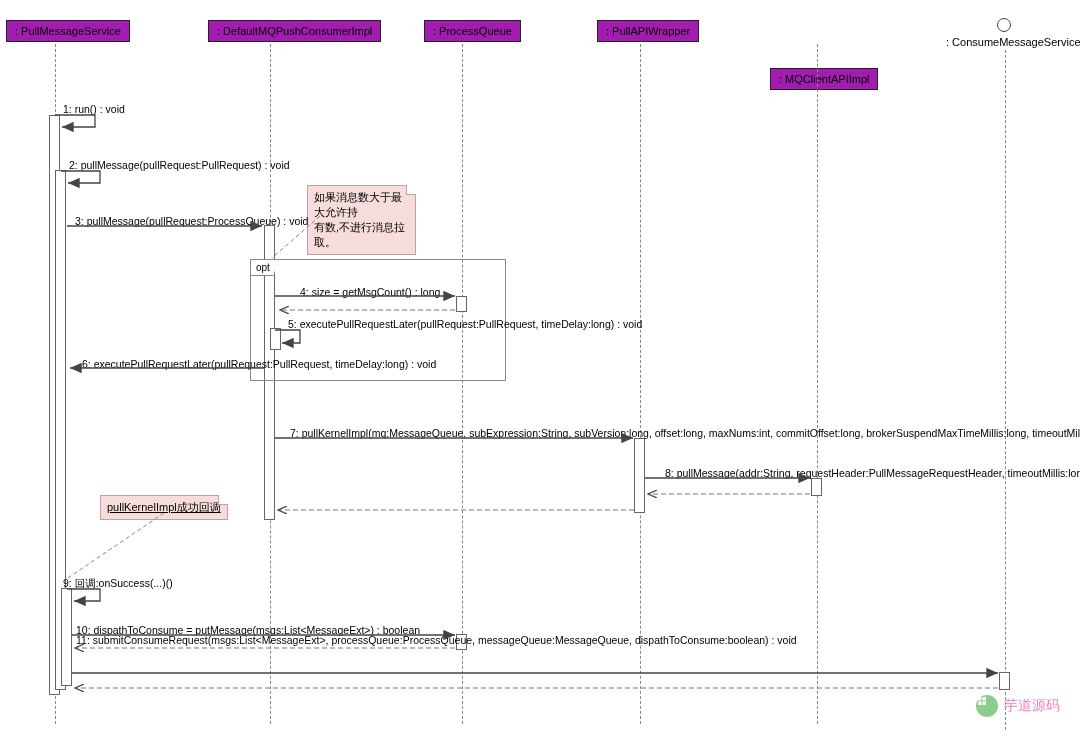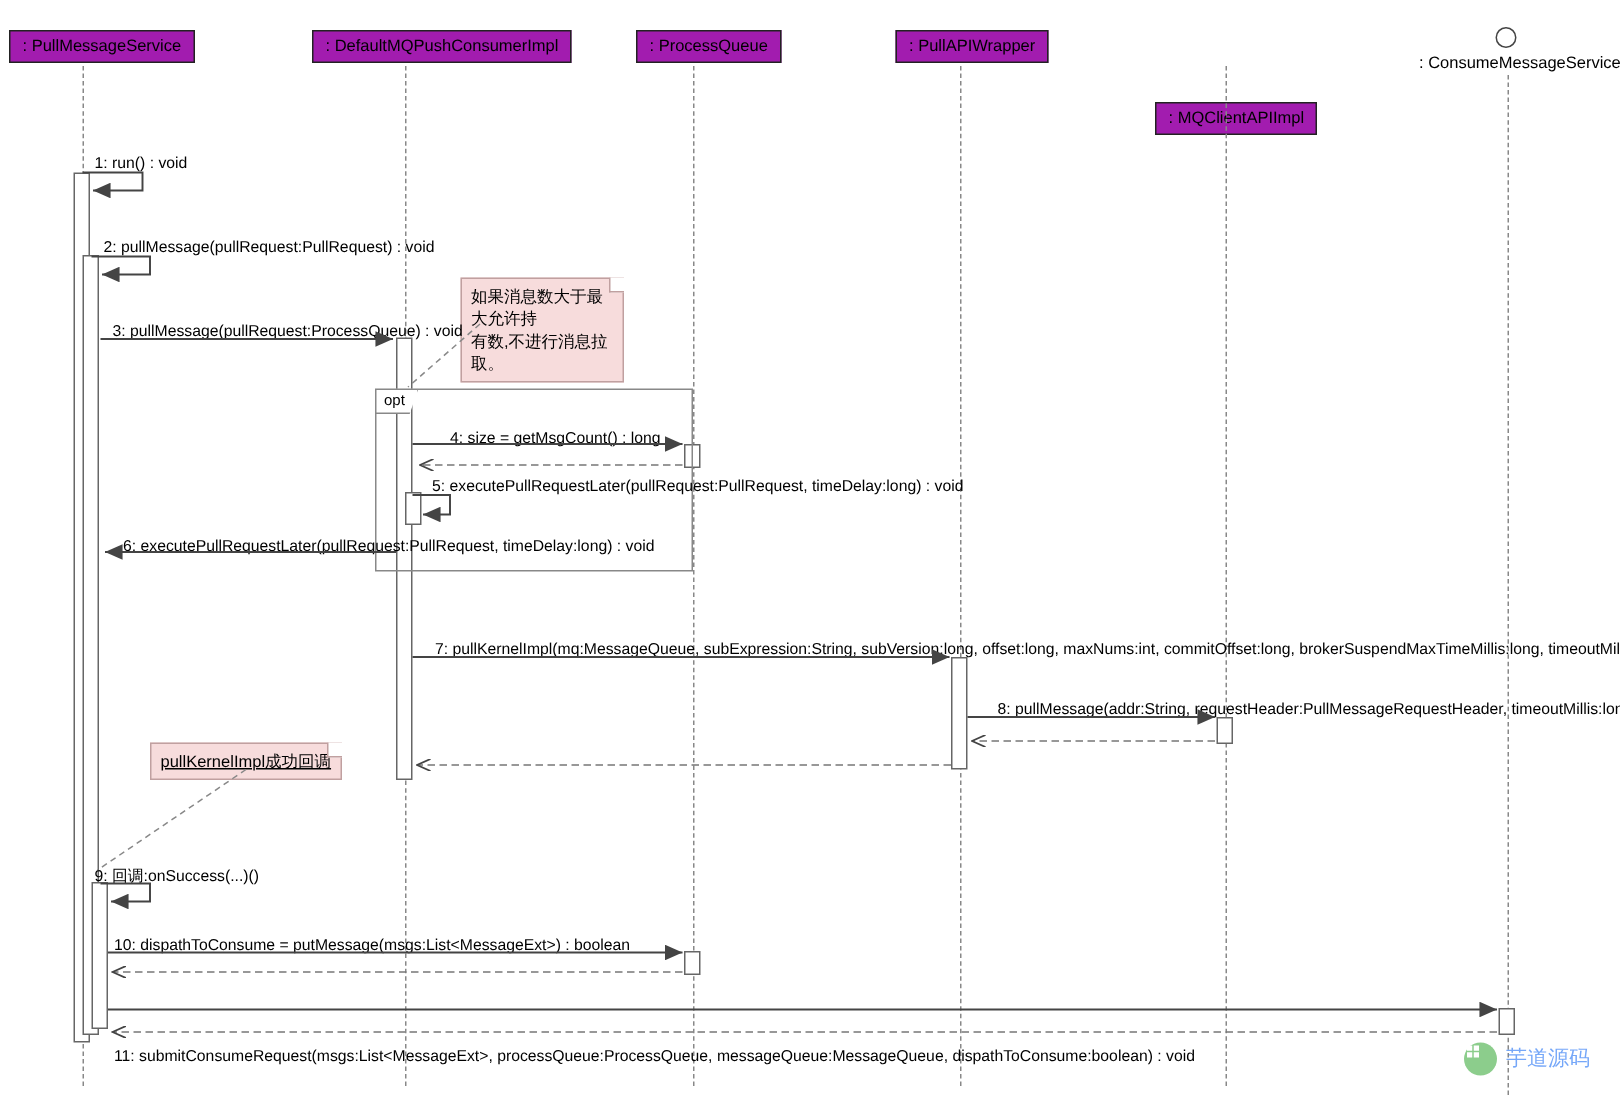--- a/index.html
+++ b/index.html
@@ -24,21 +24,21 @@
     padding: 4px 6px; font-size: 11px;
   }
   .opt-frame { position: absolute; border: 1px solid #888; }
   .opt-tag {
     position: absolute; top: -1px; left: -1px; border: 1px solid #888;
     background: #fff; padding: 2px 8px 2px 5px; font-size: 10px;
     clip-path: polygon(0 0, 100% 0, 80% 100%, 0 100%);
   }
   .watermark {
     position: absolute; right: 20px; bottom: 20px; font-size: 14px;
-    color: #3b82f6; display: flex; align-items: center; gap: 6px; opacity: .7;
+    color: #ec4899; display: flex; align-items: center; gap: 6px; opacity: .7;
   }
   .watermark .wm-icon {
     width: 22px; height: 22px; border-radius: 50%; background: #5cb85c;
     display: flex; align-items: center; justify-content: center;
   }
 </style>
 </head>
 <body>
 
 <div class="participant-box" style="left:6px; top:20px;">: PullMessageService</div>
@@ -60,21 +60,21 @@
 <div class="activation" style="left:55px; top:170px; height:520px;"></div>
 <div class="activation" style="left:61px; top:588px; height:98px;"></div>
 <div class="activation" style="left:264px; top:225px; height:295px;"></div>
 <div class="activation" style="left:270px; top:328px; height:22px;"></div>
 <div class="activation" style="left:456px; top:296px; height:16px;"></div>
 <div class="activation" style="left:456px; top:634px; height:16px;"></div>
 <div class="activation" style="left:634px; top:438px; height:75px;"></div>
 <div class="activation" style="left:811px; top:478px; height:18px;"></div>
 <div class="activation" style="left:999px; top:672px; height:18px;"></div>
 
-<div class="opt-frame" style="left:250px; top:259px; width:212px; height:122px;">
+<div class="opt-frame" style="left:250px; top:259px; width:256px; height:122px;">
   <div class="opt-tag">opt</div>
 </div>
 
 <div class="note-box" style="left:307px; top:185px; width:109px;">
   <span>如果消息数大于最大允许持</span><br>
   <span>有数,不进行消息拉取。</span>
   <div style="position:absolute;right:-1px;top:-1px;width:10px;height:10px;border-left:1px solid #c0a0a0;border-bottom:1px solid #c0a0a0;background:#fff;"></div>
 </div>
 
 <div class="note-box" style="left:100px; top:495px; width:128px;text-decoration:underline;">
@@ -85,21 +85,21 @@
 <div class="msg-label" style="left:63px; top:103px;">1: run() : void</div>
 <div class="msg-label" style="left:69px; top:159px;">2: pullMessage(pullRequest:PullRequest) : void</div>
 <div class="msg-label" style="left:75px; top:215px;">3: pullMessage(pullRequest:ProcessQueue) : void</div>
 <div class="msg-label" style="left:300px; top:286px;">4: size = getMsgCount() : long</div>
 <div class="msg-label" style="left:288px; top:318px;">5: executePullRequestLater(pullRequest:PullRequest, timeDelay:long) : void</div>
 <div class="msg-label" style="left:82px; top:358px;">6: executePullRequestLater(pullRequest:PullRequest, timeDelay:long) : void</div>
 <div class="msg-label" style="left:290px; top:427px;">7: pullKernelImpl(mq:MessageQueue, subExpression:String, subVersion:long, offset:long, maxNums:int, commitOffset:long, brokerSuspendMaxTimeMillis:long, timeoutMillis:long, </div>
 <div class="msg-label" style="left:665px; top:467px;">8: pullMessage(addr:String, requestHeader:PullMessageRequestHeader, timeoutMillis:long, com</div>
 <div class="msg-label" style="left:63px; top:577px;">9: 回调:onSuccess(...)()</div>
 <div class="msg-label" style="left:76px; top:624px;">10: dispathToConsume = putMessage(msgs:List&lt;MessageExt&gt;) : boolean</div>
-<div class="msg-label" style="left:76px; top:698px;">11: submitConsumeRequest(msgs:List&lt;MessageExt&gt;, processQueue:ProcessQueue, messageQueue:MessageQueue, dispathToConsume:boolean) : void</div>
+<div class="msg-label" style="left:76px; top:634px;">11: submitConsumeRequest(msgs:List&lt;MessageExt&gt;, processQueue:ProcessQueue, messageQueue:MessageQueue, dispathToConsume:boolean) : void</div>
 
 <svg width="1080" height="737">
   <defs>
     <marker id="arr" markerWidth="10" markerHeight="8" refX="9" refY="4" orient="auto">
       <path d="M0,0 L9,4 L0,8 Z" fill="#444"></path>
     </marker>
     <marker id="arrOpen" markerWidth="10" markerHeight="8" refX="9" refY="4" orient="auto">
       <path d="M0,0 L9,4 L0,8" fill="none" stroke="#444" stroke-width="1.2"></path>
     </marker>
   </defs>

